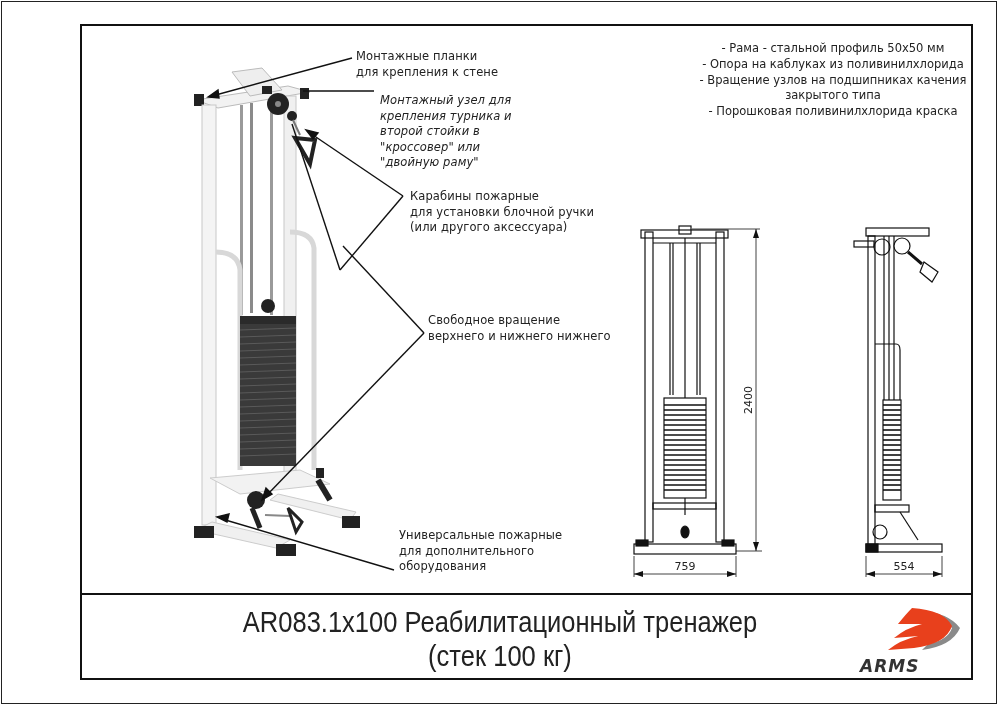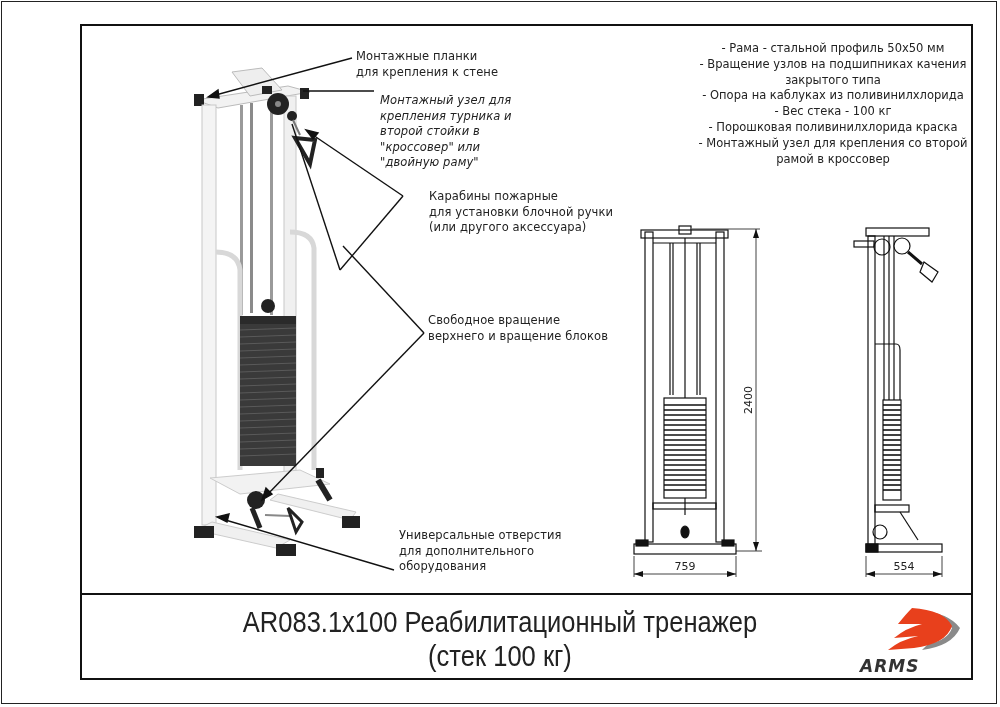--- a/index.html
+++ b/index.html
@@ -215,34 +215,32 @@
   </g>
 </svg>
 
 <div class="callout" style="left:356px;top:49px;">Монтажные планки
  для крепления к стене</div>
 <div class="callout" style="left:380px;top:93px;font-style:italic;">Монтажный узел для
 крепления турника и
 второй стойки в
 "кроссовер" или
 "двойную раму"</div>
-<div class="callout" style="left:410px;top:189px;margin-left:19px;">Карабины пожарные
+<div class="callout" style="left:410px;top:189px;">Карабины пожарные
 для установки блочной ручки
 (или другого аксессуара)</div>
 <div class="callout" style="left:428px;top:313px;">Свободное вращение
-верхнего и вращение блоков</div>
-<div class="callout" style="left:399px;top:528px;">Универсальные отверстия
+верхнего и нижнего нижнего</div>
+<div class="callout" style="left:399px;top:528px;">Универсальные пожарные
 для дополнительного
 оборудования</div>
 
 <div class="specs">
   <div>- Рама - стальной профиль 50х50 мм</div>
+  <div>- Опора на каблуках из поливинилхлорида</div>
   <div>- Вращение узлов на подшипниках качения закрытого типа</div>
-  <div>- Опора на каблуках из поливинилхлорида</div>
-  <div>- Вес стека - 100 кг</div>
   <div>- Порошковая поливинилхлорида краска</div>
-  <div>- Монтажный узел для крепления со второй рамой в кроссовер</div>
 </div>
 
 <div class="title">
   <div>AR083.1x100 Реабилитационный тренажер</div>
   <div>(стек 100 кг)</div>
 </div>
 
 </body></html>

